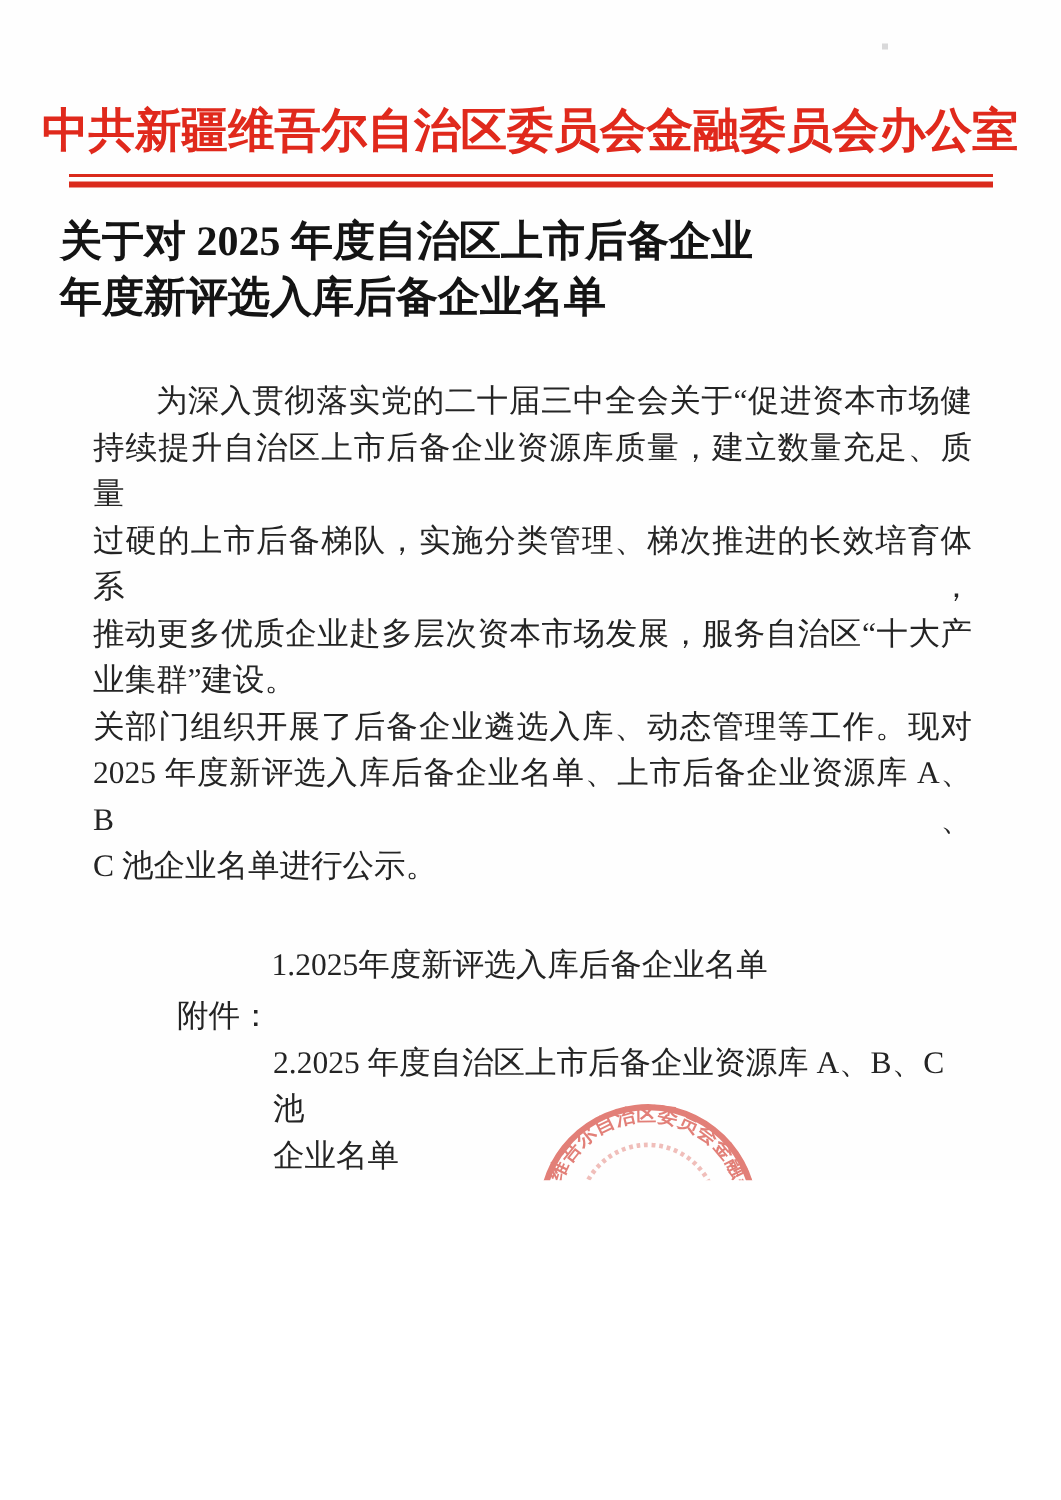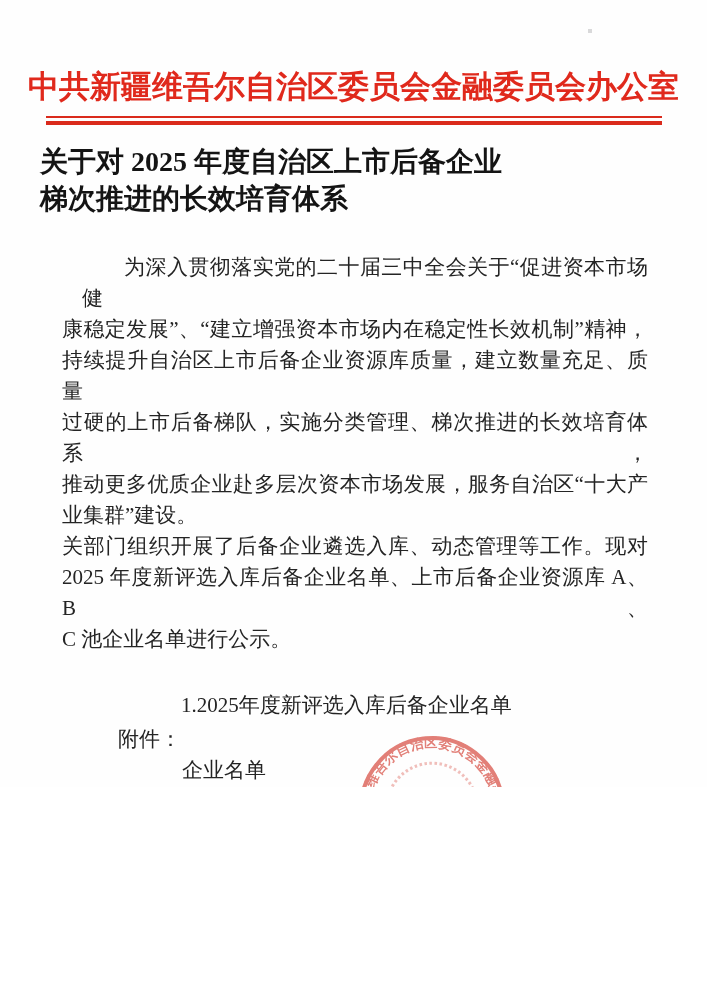--- a/index.html
+++ b/index.html
@@ -26,21 +26,21 @@
   .doc-title{
     position:absolute;top:143px;left:40px;right:40px;text-align:left;
     font-size:28px;line-height:37px;font-weight:700;color:var(--title_black,#141414);
   }
   .body-text{
     position:absolute;top:252px;left:62px;right:59px;
     font-size:21px;line-height:31px;color:var(--text_black,#242424);
   }
   .line{min-height:31px;}
   .fill{text-align:justify;text-align-last:justify;}
-  .indent{text-indent:42px;margin-left:20px;}
+  .indent{text-indent:42px;}
   .attach-block{margin-top:35px;}
   .attach-row1{margin-left:56px;display:flex;}
   .attach-label{flex:0 0 auto;margin-top:34px;}
   .attach-item-cont{margin-left:120px;}
   .signoff-org{position:absolute;top:801px;left:356px;font-size:16px;letter-spacing:1.5px;}
   .signoff-date{position:absolute;top:824px;left:352px;font-size:21px;letter-spacing:1px;}
   .seal{position:absolute;left:356px;top:733px;width:152px;height:152px;mix-blend-mode:multiply;opacity:.82;}
   .seal .ring{fill:none;stroke:var(--seal_red,#dd645a);stroke-width:4;}
   .seal .uyg{fill:none;stroke:var(--seal_red,#dd645a);stroke-width:3;stroke-dasharray:2.5 2.5;opacity:.5;}
   .seal text{fill:var(--seal_red,#dd645a);}
@@ -55,44 +55,44 @@
 <div class="page">
 
   <div class="artifact-dot"></div>
 
   <div class="red-header">中共新疆维吾尔自治区委员会金融委员会办公室</div>
 
   <div class="rule-top"></div>
 
   <div class="doc-title">
     <div class="title-line">关于对 2025 年度自治区上市后备企业</div>
-    <div class="title-line">梯次推进的长效培育体系</div>
+    <div class="title-line">年度新评选入库后备企业名单</div>
   </div>
 
   <div class="body-text">
     <div>
       <div class="line fill indent">为深入贯彻落实党的二十届三中全会关于“促进资本市场健</div>
-      <div class="line fill">康稳定发展”、“建立增强资本市场内在稳定性长效机制”精神，</div>
       <div class="line fill">持续提升自治区上市后备企业资源库质量，建立数量充足、质量</div>
       <div class="line fill">过硬的上市后备梯队，实施分类管理、梯次推进的长效培育体系，</div>
       <div class="line fill">推动更多优质企业赴多层次资本市场发展，服务自治区“十大产</div>
       <div class="line">业集群”建设。</div>
     </div>
     <div>
       <div class="line fill">关部门组织开展了后备企业遴选入库、动态管理等工作。现对</div>
       <div class="line fill">2025 年度新评选入库后备企业名单、上市后备企业资源库 A、B、</div>
       <div class="line">C 池企业名单进行公示。</div>
     </div>
 
     <div class="attach-block">
       <div class="line attach-row1">
         <span class="attach-label">附件：</span>
         <span>1.2025年度新评选入库后备企业名单</span>
       </div>
       <div class="attach-item-cont">
+        <div class="line">2.2025 年度自治区上市后备企业资源库 A、B、C 池</div>
         <div class="line">企业名单</div>
       </div>
     </div>
   </div>
 
   <div class="signoff-org">自治区党委金融办</div>
   <div class="signoff-date">2025 年 4 月 3 日</div>
 
   <svg class="seal" viewBox="0 0 150 150" xmlns="http://www.w3.org/2000/svg">
     <defs>

